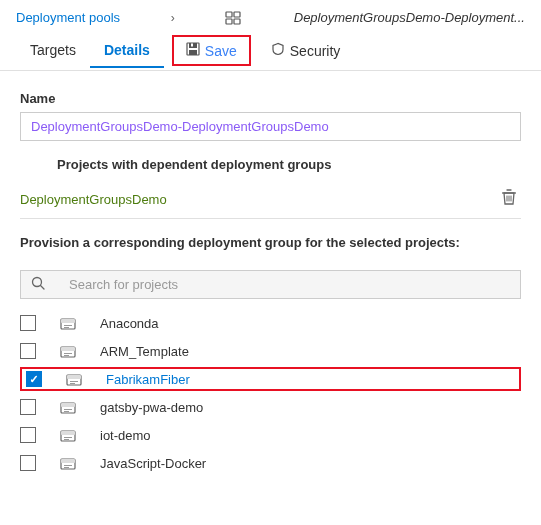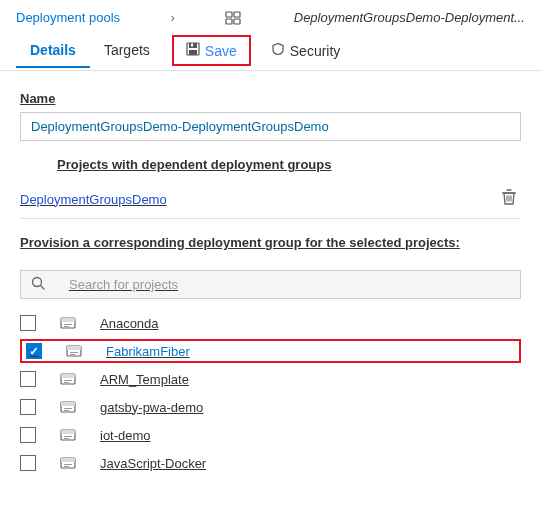--- a/index.html
+++ b/index.html
@@ -85,36 +85,35 @@
       padding: 8px 12px;
       cursor: pointer;
       color: #333;
       font-size: 14px;
       text-align: center;
     }
 
     
     .content {
       padding: 20px 20px;
-      text-decoration: underline;
     }
 
     .field-label {
       font-size: 13px;
       font-weight: 600;
       color: #333;
       margin-bottom: 6px;
     }
 
     .text-input {
       width: 100%;
       border: 1px solid #ccc;
       padding: 6px 10px;
       font-size: 13px;
-      color: #0369a1;
+      color: #8b5cf6;
       outline: none;
       border-radius: 0;
     }
 
     .section-title {
       font-size: 13px;
       font-weight: 600;
       color: #333;
       margin-bottom: 8px;
       padding-left: 37px;
@@ -122,21 +121,21 @@
 
     .dependent-group {
       display: flex;
       align-items: center;
       justify-content: space-between;
       padding: 6px 0;
       border-bottom: 1px solid #e0e0e0;
     }
     .dependent-group-name {
       font-size: 13px;
-      color: #1d4ed8;
+      color: #4d7c0f;
     }
 
     .trash-icon {
       color: #666;
       cursor: pointer;
       font-size: 16px;
       padding: 2px 4px;
     }
 
     .provision-label {
@@ -171,21 +170,21 @@
     .search-input::placeholder { color: #999; }
 
     
     .project-list {
       display: flex;
       flex-direction: column;
       gap: 4px;
     }
     .project-item {
       display: flex;
-      align-items: center;
+      align-items: flex-end;
       gap: 24px;
       padding: 4px 0;
     }
     .project-checkbox {
       width: 16px;
       height: 16px;
       border: 1px solid #666;
       background: #fff;
       display: flex;
       align-items: center;
@@ -230,22 +229,22 @@
       <rect x="1" y="1" width="6" height="5" rx="0.5" stroke="#555" stroke-width="1.2" fill="none"></rect>
       <rect x="9" y="1" width="6" height="5" rx="0.5" stroke="#555" stroke-width="1.2" fill="none"></rect>
       <rect x="1" y="8" width="6" height="5" rx="0.5" stroke="#555" stroke-width="1.2" fill="none"></rect>
       <rect x="9" y="8" width="6" height="5" rx="0.5" stroke="#555" stroke-width="1.2" fill="none"></rect>
     </svg>
   </span>
   <span class="breadcrumb-current">DeploymentGroupsDemo-Deployment...</span>
 </div>
 
 <div class="tabs">
+  <div class="tab">Targets</div>
   <div class="tab active">Details</div>
-  <div class="tab">Targets</div>
 
   <button class="save-btn">
     <span>
       <svg width="14" height="14" viewBox="0 0 14 14" fill="none">
         <rect x="1" y="1" width="12" height="12" rx="0.5" stroke="#555" stroke-width="1.2" fill="none"></rect>
         <rect x="3" y="1" width="8" height="5" fill="#555"></rect>
         <rect x="5" y="1.5" width="2" height="3" fill="#fff"></rect>
         <path d="M3 8h8v5H3z" fill="#555"></path>
       </svg>
     </span>
@@ -309,20 +308,33 @@
           <svg width="16" height="14" viewBox="0 0 16 14" fill="none">
             <rect x="1" y="2" width="14" height="10" rx="1" stroke="#666" stroke-width="1.2" fill="none"></rect>
             <rect x="1" y="2" width="14" height="4" rx="1" fill="#ddd"></rect>
             <line x1="4" y1="8.5" x2="12" y2="8.5" stroke="#999" stroke-width="1"></line>
             <line x1="4" y1="10.5" x2="9" y2="10.5" stroke="#999" stroke-width="1"></line>
           </svg>
         </span>
         <span class="project-name">Anaconda</span>
       </div>
 
+      <div class="project-item">
+        <div class="project-checkbox"></div>
+        <span class="project-icon">
+          <svg width="16" height="14" viewBox="0 0 16 14" fill="none">
+            <rect x="1" y="2" width="14" height="10" rx="1" stroke="#666" stroke-width="1.2" fill="none"></rect>
+            <rect x="1" y="2" width="14" height="4" rx="1" fill="#ddd"></rect>
+            <line x1="4" y1="8.5" x2="12" y2="8.5" stroke="#999" stroke-width="1"></line>
+            <line x1="4" y1="10.5" x2="9" y2="10.5" stroke="#999" stroke-width="1"></line>
+          </svg>
+        </span>
+        <span class="project-name">ARM_Template</span>
+      </div>
+
       <div class="project-item highlighted" style="border:2px solid #e81123; padding:2px 4px;">
         <div class="project-checkbox checked"></div>
         <span class="project-icon">
           <svg width="16" height="14" viewBox="0 0 16 14" fill="none">
             <rect x="1" y="2" width="14" height="10" rx="1" stroke="#666" stroke-width="1.2" fill="none"></rect>
             <rect x="1" y="2" width="14" height="4" rx="1" fill="#ddd"></rect>
             <line x1="4" y1="8.5" x2="12" y2="8.5" stroke="#999" stroke-width="1"></line>
             <line x1="4" y1="10.5" x2="9" y2="10.5" stroke="#999" stroke-width="1"></line>
           </svg>
         </span>
@@ -332,33 +344,20 @@
       <div class="project-item">
         <div class="project-checkbox"></div>
         <span class="project-icon">
           <svg width="16" height="14" viewBox="0 0 16 14" fill="none">
             <rect x="1" y="2" width="14" height="10" rx="1" stroke="#666" stroke-width="1.2" fill="none"></rect>
             <rect x="1" y="2" width="14" height="4" rx="1" fill="#ddd"></rect>
             <line x1="4" y1="8.5" x2="12" y2="8.5" stroke="#999" stroke-width="1"></line>
             <line x1="4" y1="10.5" x2="9" y2="10.5" stroke="#999" stroke-width="1"></line>
           </svg>
         </span>
-        <span class="project-name">ARM_Template</span>
-      </div>
-
-      <div class="project-item">
-        <div class="project-checkbox"></div>
-        <span class="project-icon">
-          <svg width="16" height="14" viewBox="0 0 16 14" fill="none">
-            <rect x="1" y="2" width="14" height="10" rx="1" stroke="#666" stroke-width="1.2" fill="none"></rect>
-            <rect x="1" y="2" width="14" height="4" rx="1" fill="#ddd"></rect>
-            <line x1="4" y1="8.5" x2="12" y2="8.5" stroke="#999" stroke-width="1"></line>
-            <line x1="4" y1="10.5" x2="9" y2="10.5" stroke="#999" stroke-width="1"></line>
-          </svg>
-        </span>
         <span class="project-name">gatsby-pwa-demo</span>
       </div>
 
       <div class="project-item">
         <div class="project-checkbox"></div>
         <span class="project-icon">
           <svg width="16" height="14" viewBox="0 0 16 14" fill="none">
             <rect x="1" y="2" width="14" height="10" rx="1" stroke="#666" stroke-width="1.2" fill="none"></rect>
             <rect x="1" y="2" width="14" height="4" rx="1" fill="#ddd"></rect>
             <line x1="4" y1="8.5" x2="12" y2="8.5" stroke="#999" stroke-width="1"></line>

